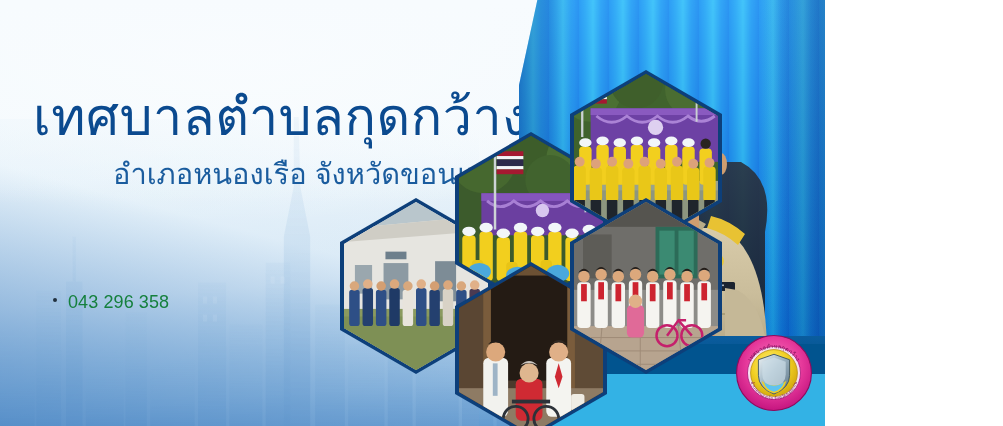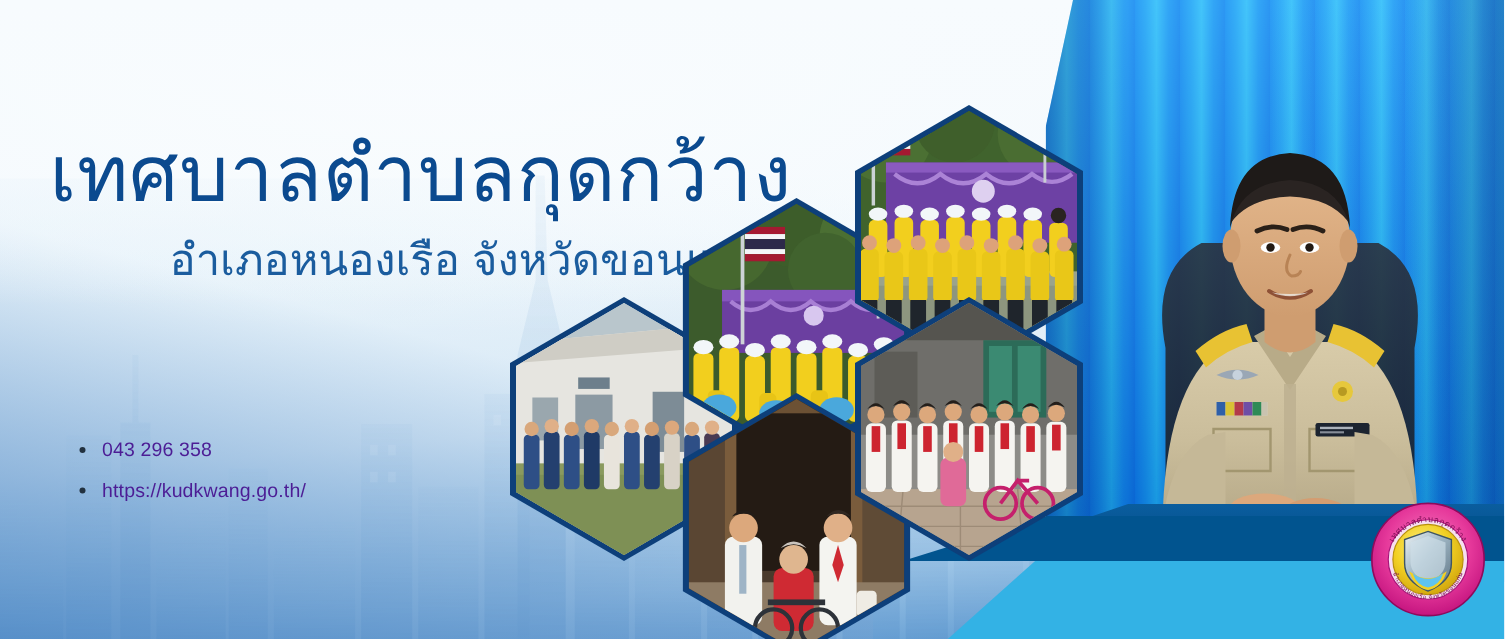--- a/index.html
+++ b/index.html
@@ -3,21 +3,21 @@
 <meta charset="utf-8">
 <title>Kud Kwang Subdistrict Municipality Banner</title>
 <style>
   * { margin:0; padding:0; box-sizing:border-box; }
   html,body{
     background:#ffffff;
     font-family:"Liberation Sans","DejaVu Sans",sans-serif;
   }
   .banner{
     position:relative;
-    width:1003px;
+    width:825px;
     height:426px;
     overflow:hidden;
     background:#f4fafd;
   }
 
   
   .bg-base{
     position:absolute; inset:0;
     background:
       radial-gradient(ellipse 70% 55% at 28% 8%, #ffffff 0%, #f6fbfd 45%, rgba(246,251,253,0) 80%),
@@ -100,22 +100,22 @@
 
   
   .contact{
     position:absolute; left:52px; top:292px;
     list-style:none;
   }
   .contact li{
     position:relative;
     padding-left:16px;
     margin-bottom:12px;
-    font-size:13px;
-    color:#4c1d95;
+    font-size:18px;
+    color:#15803d;
     letter-spacing:.1px;
   }
   .contact li::before{
     content:"";
     position:absolute; left:1px; top:6px;
     width:4px; height:4px; border-radius:50%;
     background:#22313f;
   }
 
   
@@ -203,23 +203,20 @@
     </svg>
   </div>
 
   <div class="title">เทศบาลตำบลกุดกว้าง</div>
   <div class="subtitle">อำเภอหนองเรือ จังหวัดขอนแก่น</div>
 
   <ul class="contact">
     <li>
       <span>043 296 358</span>
     </li>
-    <li>
-      <span>https://kudkwang.go.th/</span>
-    </li>
   </ul>
 
   <div class="portrait-panel">
     <div class="curtain"></div>
     <div class="curtain-shade"></div>
 
     <div class="person">
       <svg viewBox="0 0 250 330" preserveAspectRatio="xMidYMax meet">
         <defs>
           <linearGradient id="uni" x1="0" y1="0" x2="0" y2="1">

